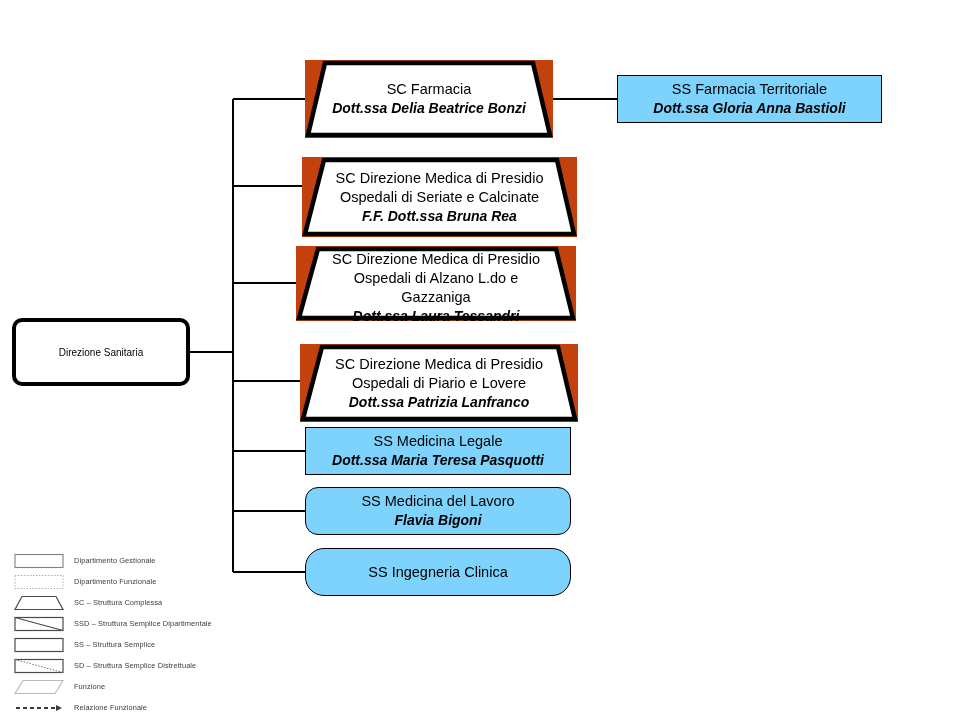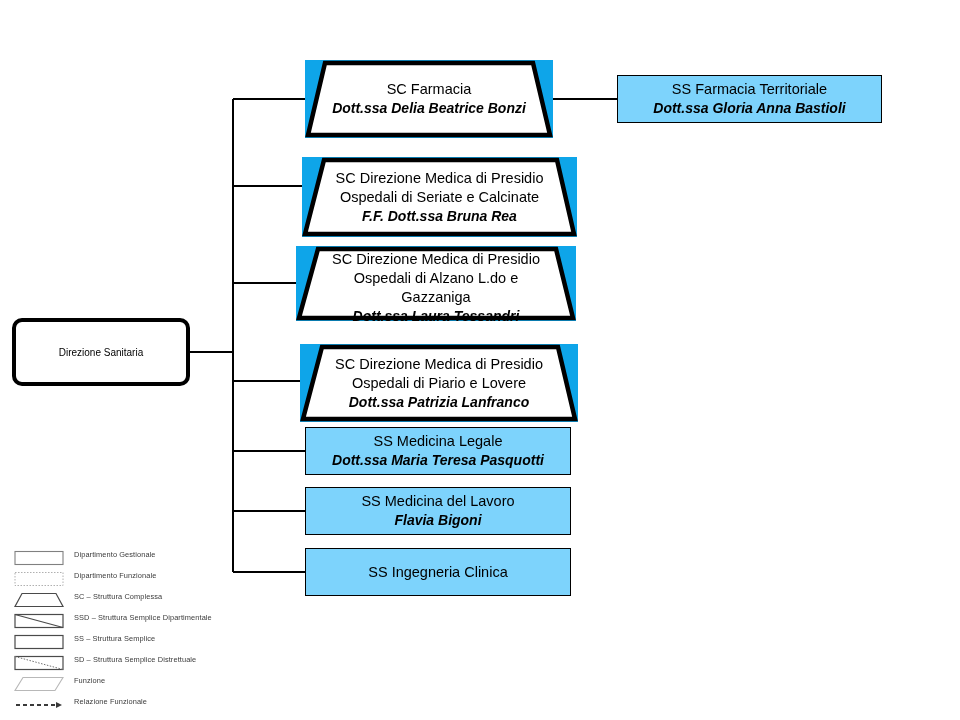--- a/index.html
+++ b/index.html
@@ -70,21 +70,21 @@
     border-radius: 10px;
     background: #ffffff;
     box-sizing: border-box;
   }
   #root-node .line-title { font-size: 10px; }
   #root-node .line-person { font-size: 13.5px; }
 
   
   .trap {
     position: absolute;
-    background: #0ea5e9;
+    background: #c2410c;
   }
   .trap svg {
     position: absolute;
     left: 0;
     top: 0;
     width: 100%;
     height: 100%;
   }
 
   
@@ -102,20 +102,21 @@
   #legend {
     position: absolute;
     left: 14px;
     top: 550px;
     width: 250px;
   }
   .legend-row {
     position: relative;
     height: 21px;
     display: flex;
+    align-items: center;
   }
   .legend-swatch {
     position: relative;
     width: 50px;
     height: 16px;
     flex: 0 0 50px;
     margin-right: 10px;
   }
   .legend-swatch svg {
     position: absolute;
@@ -213,28 +214,28 @@
     </div>
   </div>
 
   <div class="rect-node" style="left:305px; top:427px; width:266px; height:48px;">
     <div class="node-text">
       <div class="line-title">SS Medicina Legale</div>
       <div class="line-person">Dott.ssa Maria Teresa Pasquotti</div>
     </div>
   </div>
 
-  <div class="rect-node" style="left:305px; top:487px; width:266px; height:48px;">
+  <div class="rect-node" style="left:305px; top:487px; width:266px; height:48px;border-radius:13px;">
     <div class="node-text">
       <div class="line-title">SS Medicina del Lavoro</div>
       <div class="line-person">Flavia Bigoni</div>
     </div>
   </div>
 
-  <div class="rect-node" style="left:305px; top:548px; width:266px; height:48px;">
+  <div class="rect-node" style="left:305px; top:548px; width:266px; height:48px;border-radius:19px;">
     <div class="node-text">
       <div class="line-title">SS Ingegneria Clinica</div>
     </div>
   </div>
 
   <div id="legend">
 
     <div class="legend-row">
       <div class="legend-swatch">
         <svg viewBox="0 0 50 16" preserveAspectRatio="none">

